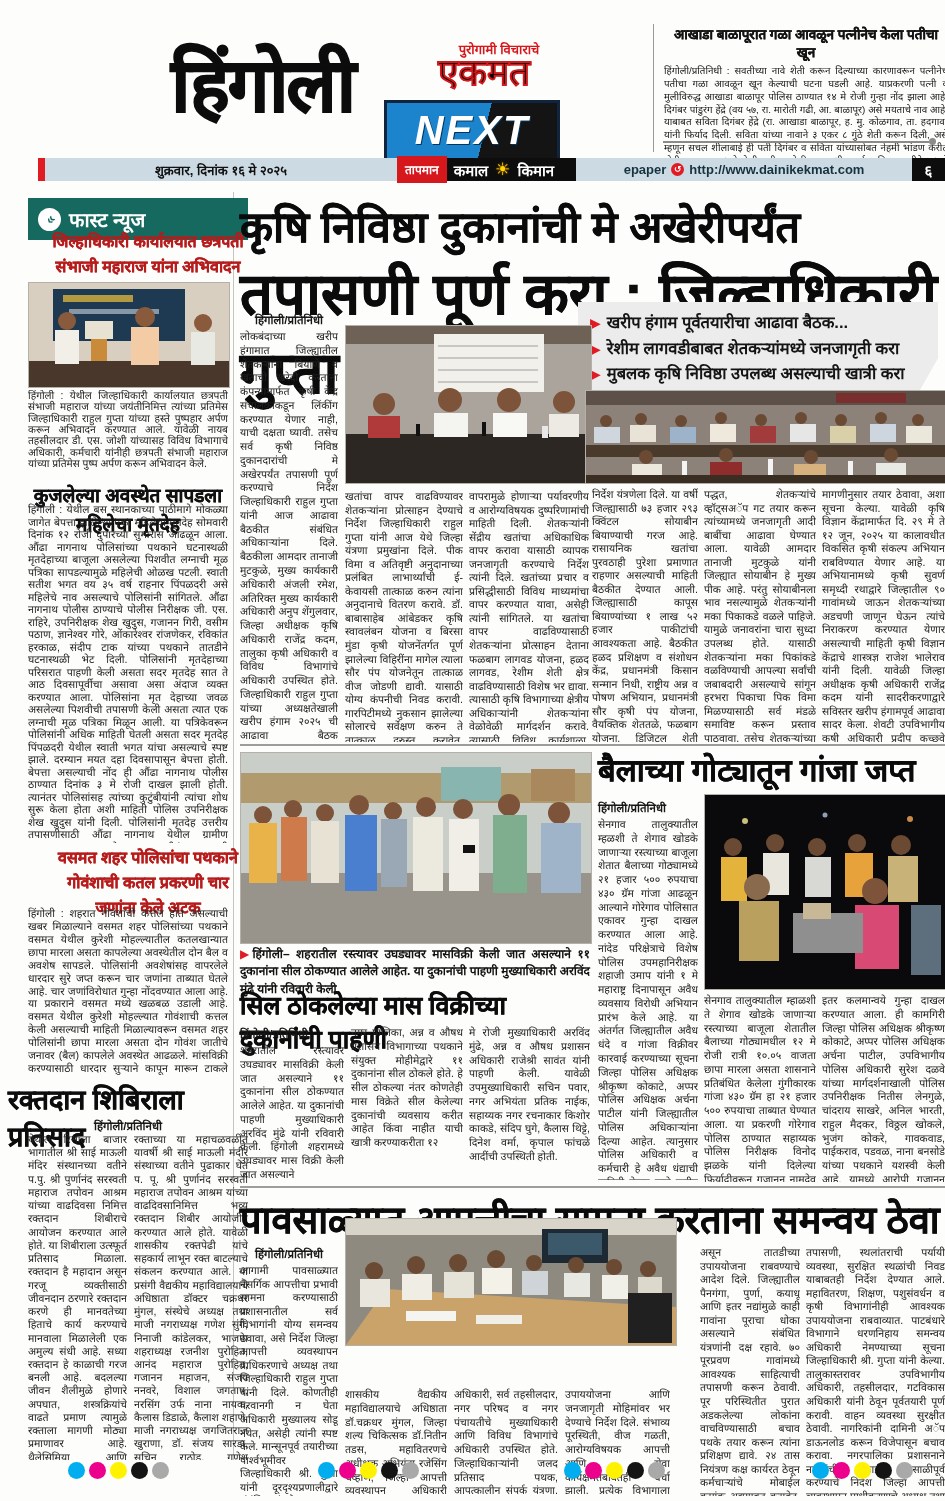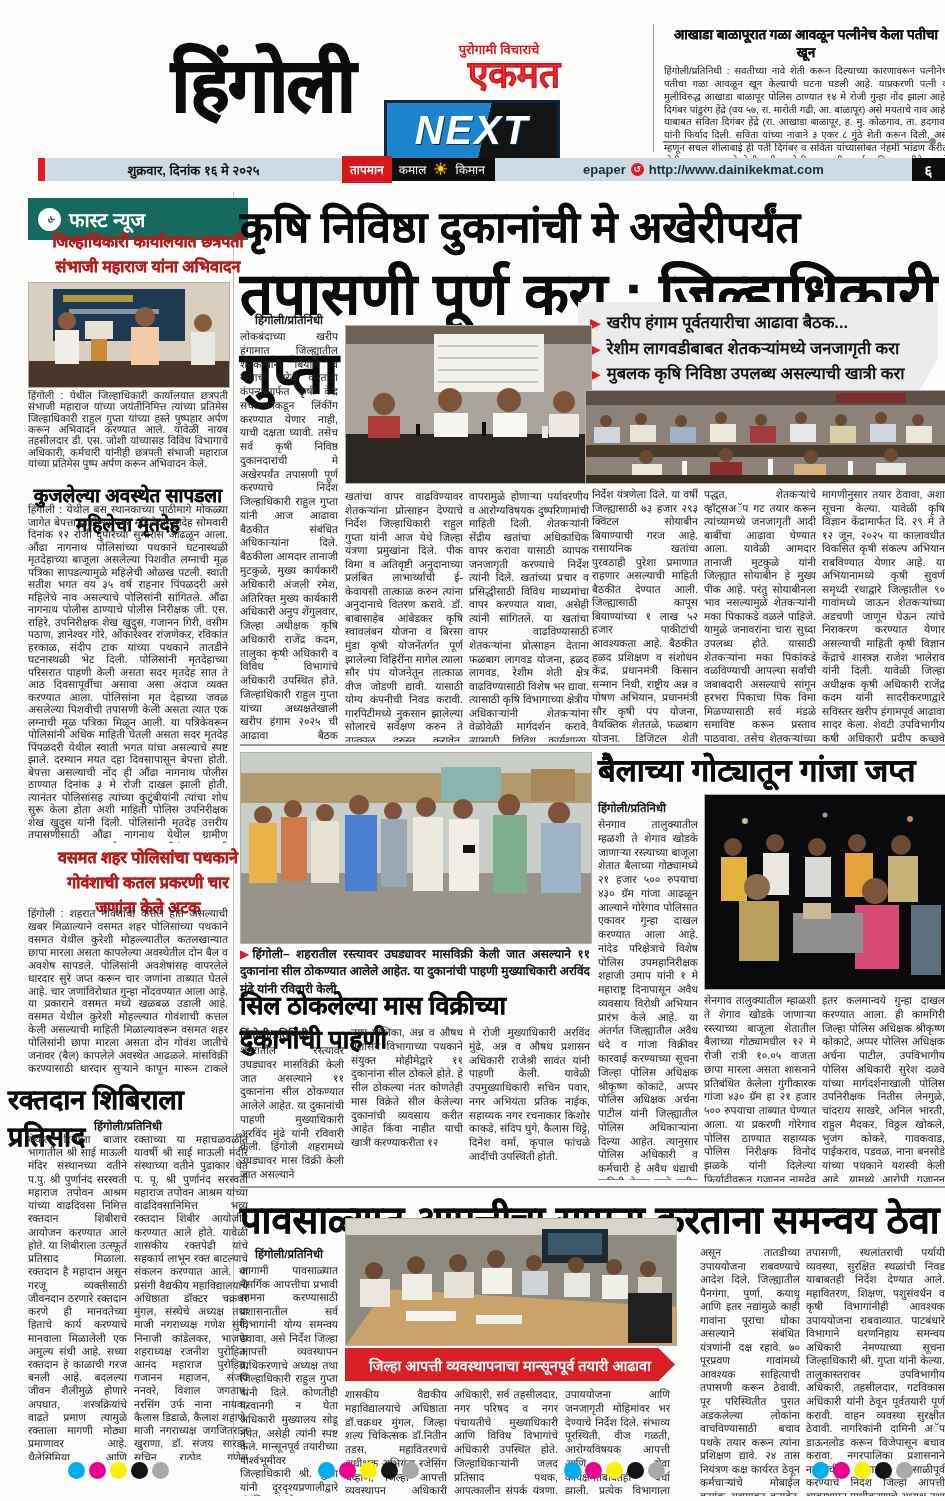--- a/index.html
+++ b/index.html
@@ -10,36 +10,36 @@
   .byline{font-weight:bold;text-align:center;font-size:11.5px;margin-bottom:3px;}
   .hl{font-weight:bold;-webkit-text-stroke:.4px currentColor;}
   .center{text-align:left;}
   .photo{position:absolute;overflow:hidden;background:#cfcac2;border:1px solid #b5b0a8;}
   .photo svg{display:block;width:100%;height:100%;}
   .vrule{position:absolute;width:1px;background:#c4c4c4;}
   .hrule{position:absolute;height:2px;background:#9d9d9d;}
   
   #city-logo{font-size:74px;font-weight:bold;letter-spacing:-2px;color:#0c0c0c;line-height:108px;-webkit-text-stroke:1.5px #0c0c0c;}
   #tagline{color:#d6171c;font-weight:bold;font-size:13px;text-align:center;}
-  #brand{color:#ef4444;font-weight:bold;font-size:37px;text-align:right;line-height:40px;-webkit-text-stroke:.8px #d6171c;}
+  #brand{color:#000000;font-weight:bold;font-size:37px;text-align:left;line-height:40px;font-family:Liberation Mono, monospace;-webkit-text-stroke:.8px #d6171c;}
   #next-logo{background:linear-gradient(104deg,#1b84cc 0 57%,#141414 57% 100%);border:3px solid #10253d;
              display:flex;align-items:center;justify-content:center;}
   #next-logo span{color:#fff;font-weight:bold;font-style:italic;font-size:40px;letter-spacing:2px;text-shadow:1px 1px 0 #00365e;}
   #topstory{border-left:1px solid #9a9a9a;padding:2px 8px 0 10px;}
   #topstory .ts-hl{font-size:13.5px;font-weight:bold;text-align:center;line-height:1.35;margin-bottom:3px;-webkit-text-stroke:.3px #111;}
   #topstory .ts-body{font-size:9.8px;line-height:1.3;text-align:justify;overflow:hidden;height:96px;}
   #topstory-rule{position:absolute;background:#8b8b8b;height:2px;}
   #topstory-dot{position:absolute;width:7px;height:7px;border-radius:50%;background:#8b8b8b;}
   
   #datebar{background:#ccdbe3;display:flex;align-items:center;}
   #datebar-accent{background:#e01b24;width:7px;height:100%;}
-  #date-text{font-weight:bold;font-size:13px;width:297px;text-align:center;color:#111;}
-  #weather{background:#0d0d0d;color:#fff;height:100%;display:flex;align-items:center;gap:7px;padding:0 10px 0 0;}
+  #date-text{font-weight:bold;font-size:13px;width:352px;text-align:center;color:#111;}
+  #weather{background:#0d0d0d;color:#fff;height:100%;display:flex;align-items:center;gap:7px;padding:0 22px 0 0;}
   #temp-chip{background:#d6171c;color:#fff;font-weight:bold;font-size:12px;padding:2px 8px;height:100%;display:flex;align-items:center;}
-  .wlabel{font-weight:normal;font-size:12px;}
+  .wlabel{font-weight:bold;font-size:15px;}
   #sun-icon{color:#ffd400;font-size:17px;line-height:1;text-shadow:0 0 2px #ff9d00;}
   #epaper-zone{flex:1;display:flex;align-items:center;justify-content:center;gap:5px;font-size:13px;color:#16323f;font-weight:bold;}
   #epaper-icon{display:inline-block;width:13px;height:13px;border-radius:50%;background:#e01b24;color:#fff;font-size:9px;line-height:13px;text-align:center;font-weight:bold;}
   #page-no{background:#0d0d0d;color:#fff;font-weight:bold;font-size:15px;width:33px;height:100%;display:flex;align-items:center;justify-content:center;}
   
   #fastnews-header{background:#15695e;color:#fff;display:flex;align-items:center;gap:8px;padding:0 10px;}
   #fastnews-icon{width:23px;height:23px;border-radius:50%;background:#fff;color:#15695e;display:flex;align-items:center;justify-content:center;font-weight:bold;font-size:14px;}
   #fastnews-icon i{display:inline-block;transform:rotate(-50deg);font-style:normal;}
   #fastnews-title{font-size:20px;font-weight:bold;}
   .red-hl{color:#b71c1c;margin-left:20px;}
@@ -340,23 +340,20 @@
       <rect x="176" y="52" width="26" height="24" fill="#cfd4d8"></rect>
         <rect x="218" y="54" width="26" height="24" fill="#e8e8e2"></rect>
       <rect x="256" y="56" width="26" height="24" fill="#f0efe8"></rect>
         <rect x="292" y="58" width="24" height="22" fill="#dcd8cc"></rect>
       <rect x="282" y="74" width="44" height="50" fill="#202020"></rect>
       <rect x="60" y="92" width="50" height="10" fill="#f4f4f0"></rect>
         <rect x="130" y="96" width="46" height="9" fill="#efefe8"></rect>
     </svg>
   </div>
 
-  <div class="abs" id="monsoon-banner" style="left:345px;top:1348px;width:330px;height:33px;">
-      <span>जिल्हा आपत्ती व्यवस्थापनाचा मान्सूनपूर्व तयारी आढावा</span>
-    </div>
 
   <div class="abs body-text" style="left:345px;top:1388px;width:102px;height:106px;line-height:1.3;">शासकीय वैद्यकीय महाविद्यालयाचे अधिष्ठाता डॉ.चक्रधर मुंगल, जिल्हा शल्य चिकित्सक डॉ.नितीन तडस, महावितरणचे अधीक्षक अभियंता रजेसिंग चव्हाण, जिल्हा आपत्ती व्यवस्थापन अधिकारी रोहित कंजे यांच्यासह सर्व उपविभागीय</div>
   <div class="abs body-text" style="left:454px;top:1388px;width:104px;height:106px;line-height:1.3;">अधिकारी, सर्व तहसीलदार, नगर परिषद व नगर पंचायतीचे मुख्याधिकारी आणि विविध विभागांचे अधिकारी उपस्थित होते. जिल्हाधिकाऱ्यांनी जलद प्रतिसाद पथक, आपत्कालीन संपर्क यंत्रणा, वैद्यकीय सुविधा, पूरप्रवण क्षेत्रातील</div>
   <div class="abs body-text" style="left:565px;top:1388px;width:105px;height:106px;line-height:1.3;">उपाययोजना आणि जनजागृती मोहिमांवर भर देण्याचे निर्देश दिले. संभाव्य पूरस्थिती, वीज गळती, आरोग्यविषयक आपत्ती आणि सेवा कार्यक्षमतेबाबतही चर्चा झाली. प्रत्येक विभागाला विशिष्ट जबाबदाऱ्या देण्यात आल्या</div>
   <div class="abs body-text" style="left:700px;top:1246px;width:100px;height:250px;line-height:1.28;">असून तातडीच्या उपाययोजना राबवण्याचे आदेश दिले. जिल्ह्यातील पैनगंगा, पुर्णा, कयाधू आणि इतर नद्यांमुळे काही गावांना पूराचा धोका असल्याने संबंधित यंत्रणांनी दक्ष रहावे. ७० पूरप्रवण गावांमध्ये आवश्यक साहित्याची तपासणी करून ठेवावी. पूर परिस्थितीत पुरात अडकलेल्या लोकांना वाचविण्यासाठी बचाव पथके तयार करून त्यांना प्रशिक्षण द्यावे. २४ तास नियंत्रण कक्ष कार्यरत ठेवून कर्मचाऱ्यांचे मोबाईल क्रमांक अद्ययावत करावेत. आरोग्य पथकांची नियुक्ती, प्राथमिक आरोग्य केंद्रात उपचार, मुबलक औषधे, राखसाठा, स्विमिंग पायडरची साठवणूक यावर भर द्यावा, असे जिल्हाधिकारी राहुल गुप्ता यांनी सांगितले. शहरातील नाल्यांची स्वच्छता, धोकादायक इमारतींची</div>
   <div class="abs body-text" style="left:806px;top:1246px;width:139px;height:250px;line-height:1.28;">तपासणी, स्थलांतराची पर्यायी व्यवस्था, सुरक्षित स्थळांची निवड याबाबतही निर्देश देण्यात आले. महावितरण, शिक्षण, पशुसंवर्धन व कृषी विभागांनीही आवश्यक उपाययोजना राबवाव्यात. पाटबंधारे विभागाने धरणनिहाय समन्वय अधिकारी नेमण्याच्या सूचना जिल्हाधिकारी श्री. गुप्ता यांनी केल्या. तालुकास्तरावर उपविभागीय अधिकारी, तहसीलदार, गटविकास अधिकारी यांनी ठेवून पूर्वतयारी पूर्ण करावी. वाहन व्यवस्था सुरक्षीत ठेवावी. नागरिकांनी दामिनी अॅप डाऊनलोड करून विजेपासून बचाव करावा. नगरपालिका प्रशासनाने नाल्यांची सफाई पावसाळीपूर्व करण्याचे निर्देश जिल्हा आपत्ती व्यवस्थापन प्राधीकरणाचे अध्यक्ष तथा जिल्हाधिकारी राहुल गुप्ता यांनी दिले.</div>
 
   <div class="dots" style="left:68px;top:1462px;">
     <span class="d-c"></span>
       <span class="d-m"></span>

